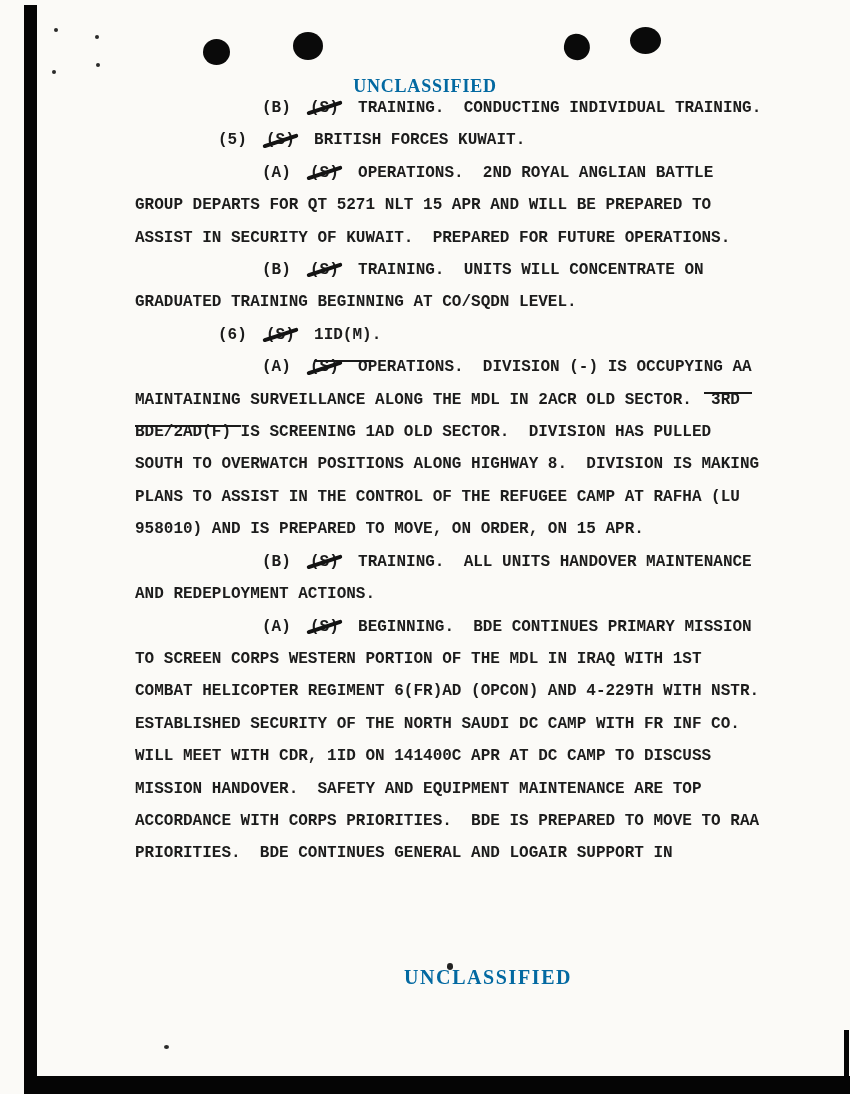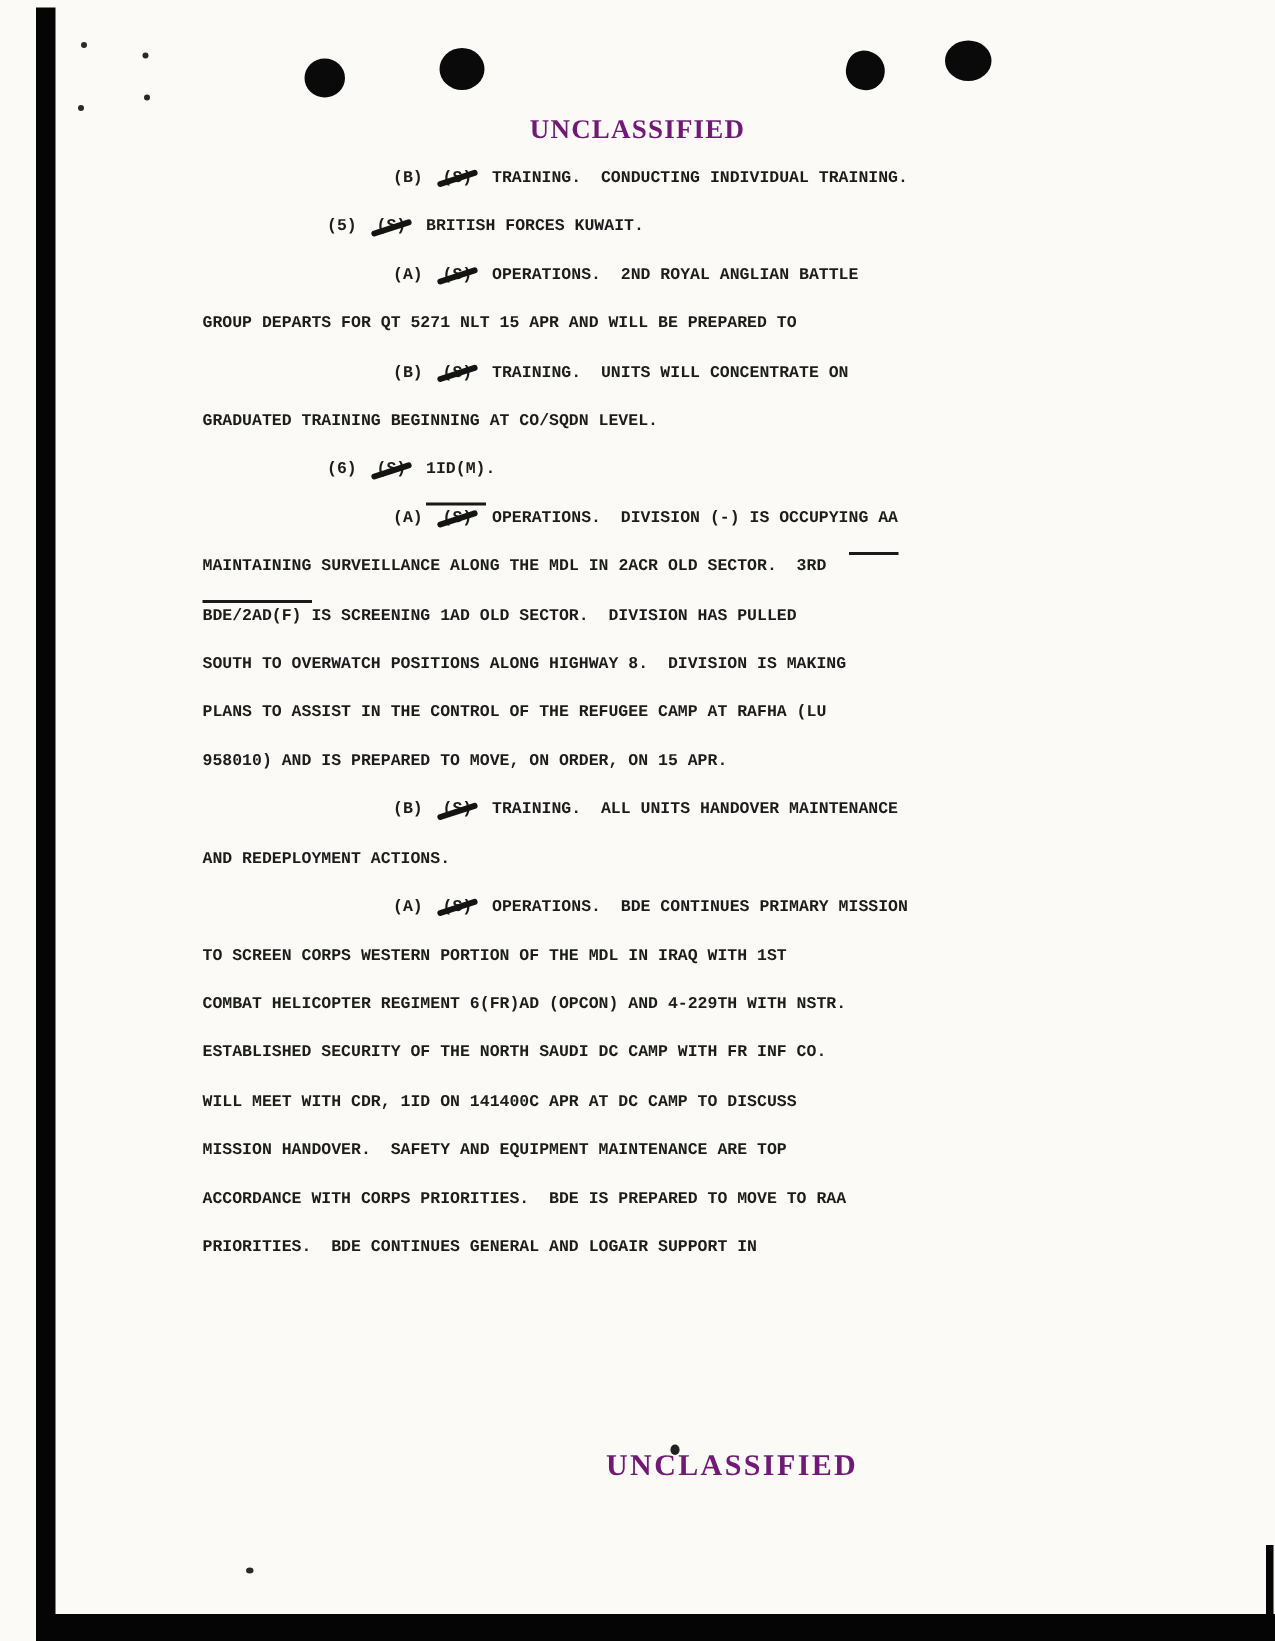--- a/index.html
+++ b/index.html
@@ -26,39 +26,39 @@
   }
 
   .ink-dot { position:absolute; background:#0a0a0a; border-radius:50%; }
   .speck { position:absolute; background:#2a2a2a; border-radius:50%; }
 
   
   .classification {
     position:absolute;
     font-family:"Liberation Serif", serif;
     font-weight:700;
-    color:#701a75;
+    color:#0369a1;
   }
   .classification.header {
     top:76px; left:0; width:850px; text-align:center;
     font-size:18px; letter-spacing:0.8px;
   }
   .classification.footer {
     top:966px; left:404px;
     font-size:20px; letter-spacing:1.6px;
   }
   .footer-mark {
     position:absolute; left:447px; top:963px; width:6px; height:7px;
     background:#222; border-radius:50% / 45%;
   }
 
   
   .doc {
-    position:absolute; left:135px; top:103px; width:665px;
-    font-size:11px; line-height:32.4px; font-weight:700;
+    position:absolute; left:135px; top:92px; width:665px;
+    font-size:16px; line-height:32.4px; font-weight:700;
     color:#1c1c1c;
   }
   .line { white-space:pre; }
   .indent-1 { padding-left:83px; }
   .indent-2 { padding-left:127px; }
 
   
   .u { border-bottom:2px solid #1a1a1a; padding-bottom:16px; }
 
   
@@ -95,32 +95,33 @@
 <div class="speck" style="left:96px;top:63px;width:4px;height:4px;"></div>
 <div class="speck" style="left:164px;top:1045px;width:5px;height:4px;"></div>
 
 <div class="classification header">UNCLASSIFIED</div>
 
 <div class="doc">
     <div class="line indent-2"><span>(B)  </span><span class="strike">(S)</span><span>  TRAINING.  CONDUCTING INDIVIDUAL TRAINING.</span></div>
     <div class="line indent-1"><span>(5)  </span><span class="strike">(S)</span><span>  BRITISH FORCES KUWAIT.</span></div>
     <div class="line indent-2"><span>(A)  </span><span class="strike">(S)</span><span>  OPERATIONS.  2ND ROYAL ANGLIAN BATTLE</span></div>
     <div class="line indent-0"><span>GROUP DEPARTS FOR QT 5271 NLT 15 APR AND WILL BE PREPARED TO</span></div>
+    <div class="line indent-0"><span>ASSIST IN SECURITY OF KUWAIT.  PREPARED FOR FUTURE OPERATIONS.</span></div>
     <div class="line indent-2"><span>(B)  </span><span class="strike">(S)</span><span>  TRAINING.  UNITS WILL CONCENTRATE ON</span></div>
     <div class="line indent-0"><span>GRADUATED TRAINING BEGINNING AT CO/SQDN LEVEL.</span></div>
     <div class="line indent-1"><span>(6)  </span><span class="strike">(S)</span><span>  </span><span class="u">1ID(M)</span><span>.</span></div>
     <div class="line indent-2"><span>(A)  </span><span class="strike">(S)</span><span>  OPERATIONS.  DIVISION (-) IS OCCUPYI</span><span class="u">NG AA</span></div>
     <div class="line indent-0"><span class="u">MAINTAINING</span><span> SURVEILLANCE ALONG THE MDL IN 2ACR OLD SECTOR.  3RD</span></div>
     <div class="line indent-0"><span>BDE/2AD(F) IS SCREENING 1AD OLD SECTOR.  DIVISION HAS PULLED</span></div>
     <div class="line indent-0"><span>SOUTH TO OVERWATCH POSITIONS ALONG HIGHWAY 8.  DIVISION IS MAKING</span></div>
     <div class="line indent-0"><span>PLANS TO ASSIST IN THE CONTROL OF THE REFUGEE CAMP AT RAFHA (LU</span></div>
     <div class="line indent-0"><span>958010) AND IS PREPARED TO MOVE, ON ORDER, ON 15 APR.</span></div>
     <div class="line indent-2"><span>(B)  </span><span class="strike">(S)</span><span>  TRAINING.  ALL UNITS HANDOVER MAINTENANCE</span></div>
     <div class="line indent-0"><span>AND REDEPLOYMENT ACTIONS.</span></div>
-    <div class="line indent-2"><span>(A)  </span><span class="strike">(S)</span><span>  OPERATIONS.  BDE CONTINUES PRIMARY MISSION</span></div>
+    <div class="line indent-2"><span>(A)  </span><span class="strike">(S)</span><span>  BEGINNING.  BDE CONTINUES PRIMARY MISSION</span></div>
     <div class="line indent-0"><span>TO SCREEN CORPS WESTERN PORTION OF THE MDL IN IRAQ WITH 1ST</span></div>
     <div class="line indent-0"><span>COMBAT HELICOPTER REGIMENT 6(FR)AD (OPCON) AND 4-229TH WITH NSTR.</span></div>
     <div class="line indent-0"><span>ESTABLISHED SECURITY OF THE NORTH SAUDI DC CAMP WITH FR INF CO.</span></div>
     <div class="line indent-0"><span>WILL MEET WITH CDR, 1ID ON 141400C APR AT DC CAMP TO DISCUSS</span></div>
     <div class="line indent-0"><span>MISSION HANDOVER.  SAFETY AND EQUIPMENT MAINTENANCE ARE TOP</span></div>
     <div class="line indent-0"><span>ACCORDANCE WITH CORPS PRIORITIES.  BDE IS PREPARED TO MOVE TO RAA</span></div>
     <div class="line indent-0"><span>PRIORITIES.  BDE CONTINUES GENERAL AND LOGAIR SUPPORT IN</span></div>
   </div>
 
 <div class="classification footer">UNCLASSIFIED</div>

